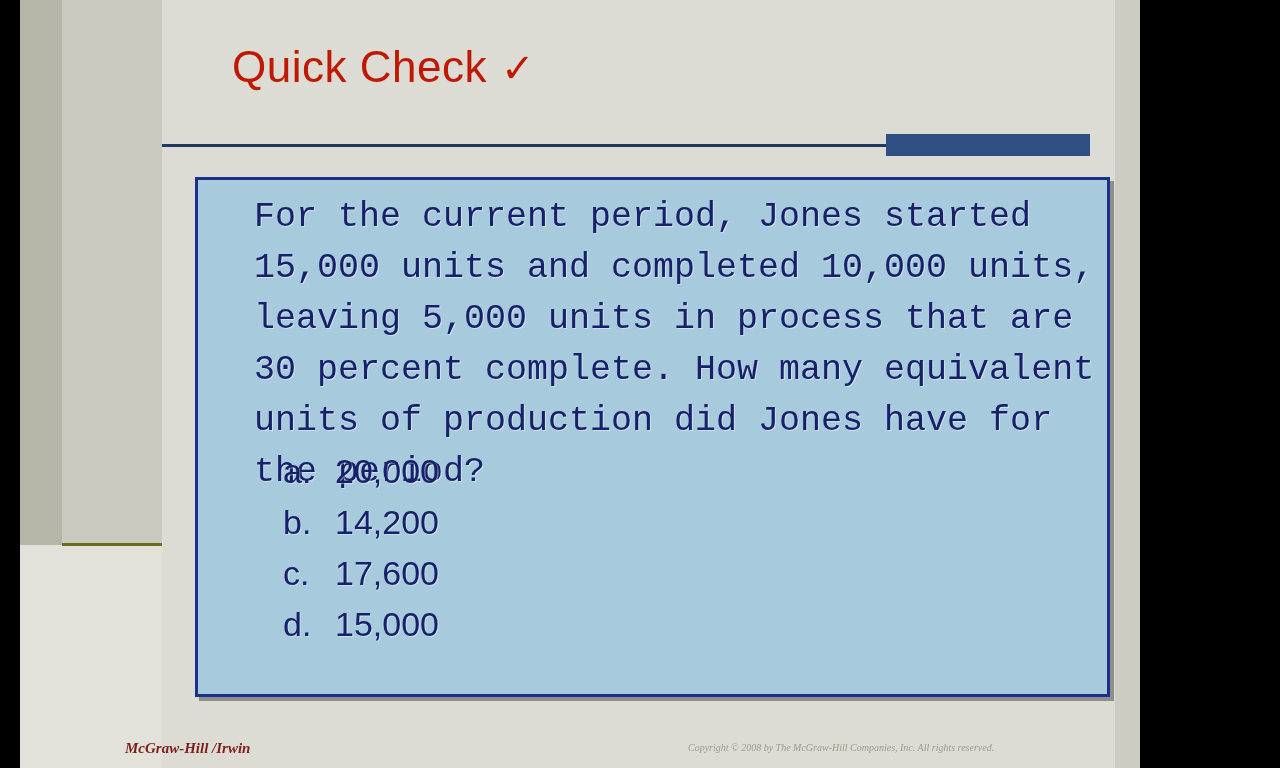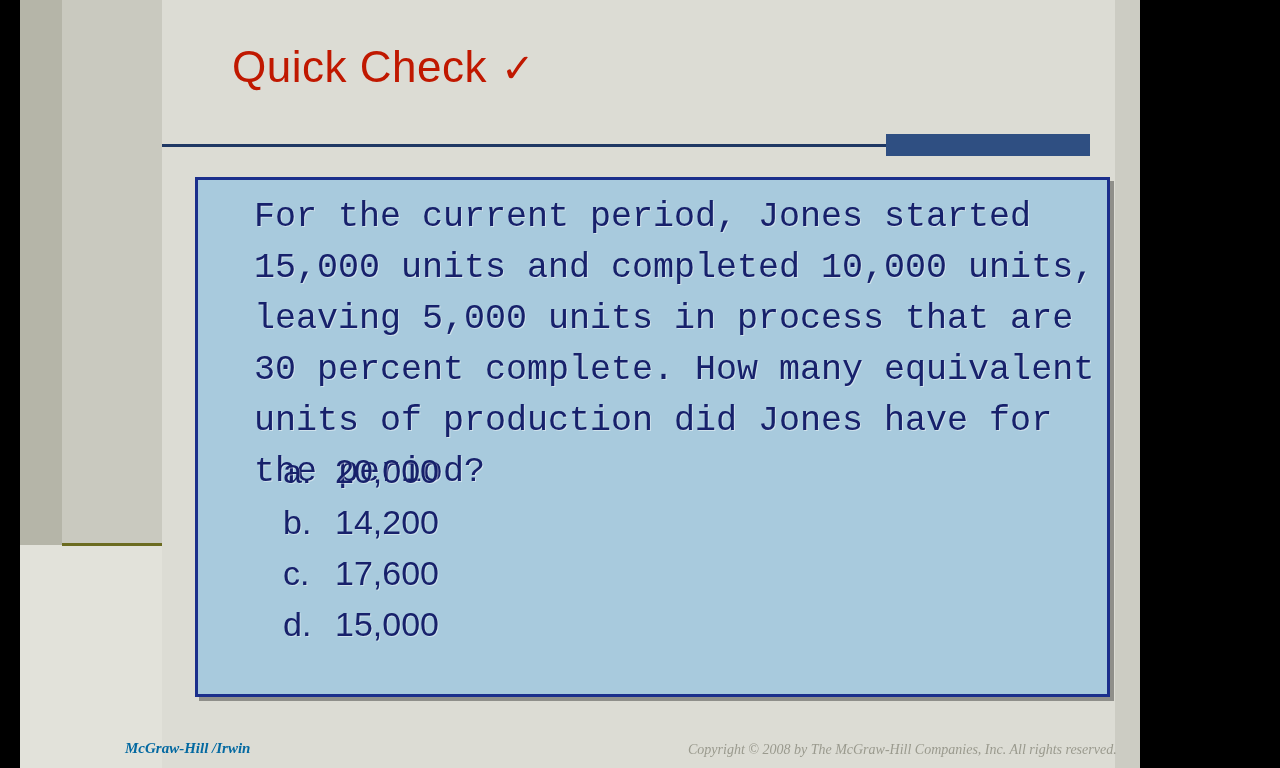--- a/index.html
+++ b/index.html
@@ -166,29 +166,29 @@
 
   
   .footer-left {
     position: absolute;
     left: 105px;
     top: 740px;
     font-family: "Liberation Serif", serif;
     font-weight: bold;
     font-style: italic;
     font-size: 15px;
-    color: #0369a1;
+    color: #7f1d1d;
   }
   .footer-right {
     position: absolute;
     left: 668px;
     top: 742px;
     font-family: "Liberation Serif", serif;
     font-style: italic;
-    font-size: 14px;
+    font-size: 10px;
     color: #9a9a8e;
     white-space: nowrap;
   }
 
   
   .black-bar-left {
     position: absolute;
     left: 0; top: 0;
     width: 20px; height: 768px;
     background: #000;

